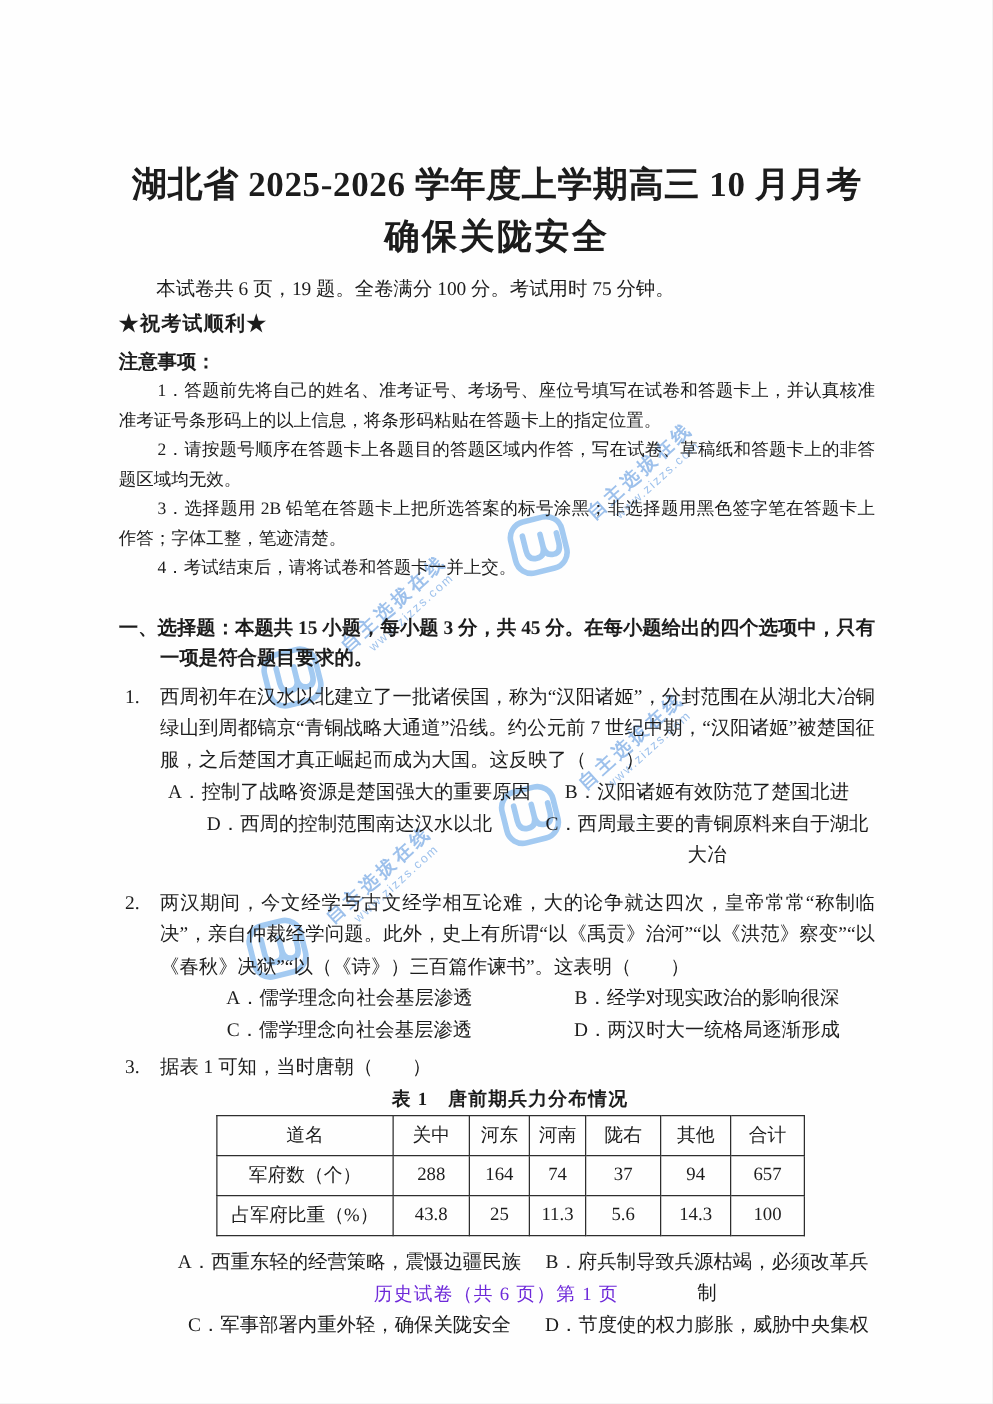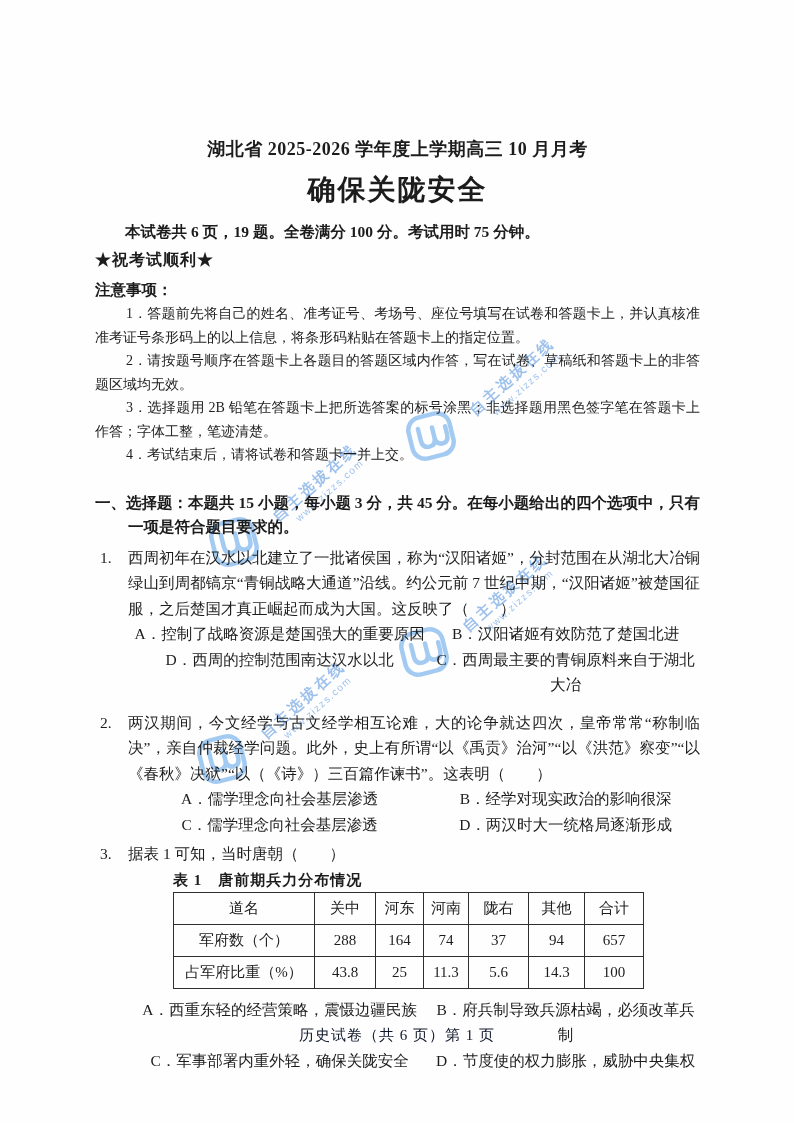--- a/index.html
+++ b/index.html
@@ -3,38 +3,38 @@
 <meta charset="utf-8">
 <style>
   * { margin:0; padding:0; box-sizing:border-box; }
   html,body { background:#e8e8e8; }
   .page {
     position:relative; width:794px; height:1123px; margin:0 auto;
     background:#fefefe; overflow:hidden; color:#1c1c1c;
     font-family:"Liberation Serif","DejaVu Serif",serif;
   }
   .content { position:absolute; left:95px; top:0; width:605px; }
-  h1.title { margin-top:136px; font-size:18px; line-height:26px; font-weight:bold; text-align:center; letter-spacing:.5px; }
+  h1.title { margin-top:136px; font-size:28px; line-height:26px; font-weight:bold; text-align:center; letter-spacing:.5px; }
   h2.subtitle { margin-top:10px; font-size:28px; line-height:36px; font-weight:bold; text-align:center; letter-spacing:2px; }
-  p.info { margin-top:13px; font-size:15.5px; line-height:22px; text-indent:30px;font-weight:bold; }
+  p.info { margin-top:13px; font-size:15.5px; line-height:22px; text-indent:30px; }
   p.wish { margin-top:5px; font-size:16px; line-height:24px; font-weight:bold; text-align:left; letter-spacing:1px; }
   p.notices-heading { margin-top:6px; font-size:15.5px; line-height:24px; font-weight:bold; }
   p.notice { font-size:14px; line-height:23.5px; text-indent:31px; text-align:justify; }
   p.section-heading { margin-top:24px; font-size:15.5px; line-height:24px; font-weight:bold; text-align:justify; padding-left:33px; text-indent:-33px; }
   .question { display:flex; }
   .q1 { margin-top:6px; } .q2 { margin-top:12px; } .q3 { margin-top:4px; }
   .qnum { width:33px; flex:0 0 33px; font-size:15.5px; line-height:25.5px; padding-left:5px; }
   .qbody { flex:1; min-width:0; }
   .stem { font-size:15.5px; line-height:25.5px; text-align:justify; }
   .options { display:grid; grid-template-columns:53% 47%; font-size:15.5px; line-height:25.5px;text-align:center; }
   .q3 .options { margin-top:8px; }
-  .table-caption { margin-top:3px; width:470px; margin-left:45px; font-size:15px; line-height:21px; font-weight:bold; letter-spacing:1px; }
+  .table-caption { margin-top:3px; width:470px; margin-left:45px; text-align:center; font-size:15px; line-height:21px; font-weight:bold; letter-spacing:1px; }
   table.data { border-collapse:collapse; margin-left:45px; margin-top:1px; table-layout:fixed; }
   table.data td { border:1.4px solid #2e2e2e; text-align:center; font-size:15px; height:32px; padding:0 2px; }
-  .footer { position:absolute; left:0; top:1026px; width:794px; text-align:center; font-size:15px; color:#0f172a; letter-spacing:1px; }
+  .footer { position:absolute; left:0; top:1026px; width:794px; text-align:center; font-size:15px; color:#6d28d9; letter-spacing:1px; }
   
   .wm { position:absolute; width:165px; height:100px; pointer-events:none; }
   .wm-logo { position:absolute; left:0; bottom:0; opacity:.55; }
   .wm-text { position:absolute; right:0; top:4px; transform:rotate(-42deg); color:#4e8fdd; opacity:.55; white-space:nowrap; font-family:"Liberation Sans","DejaVu Sans",sans-serif; }
   .wm-line1 { display:block; font-size:15px; font-weight:bold; letter-spacing:3px; }
   .wm-line2 { display:block; font-size:10px; letter-spacing:1.5px; margin-left:16px; }
 </style>
 </head>
 <body>
 

